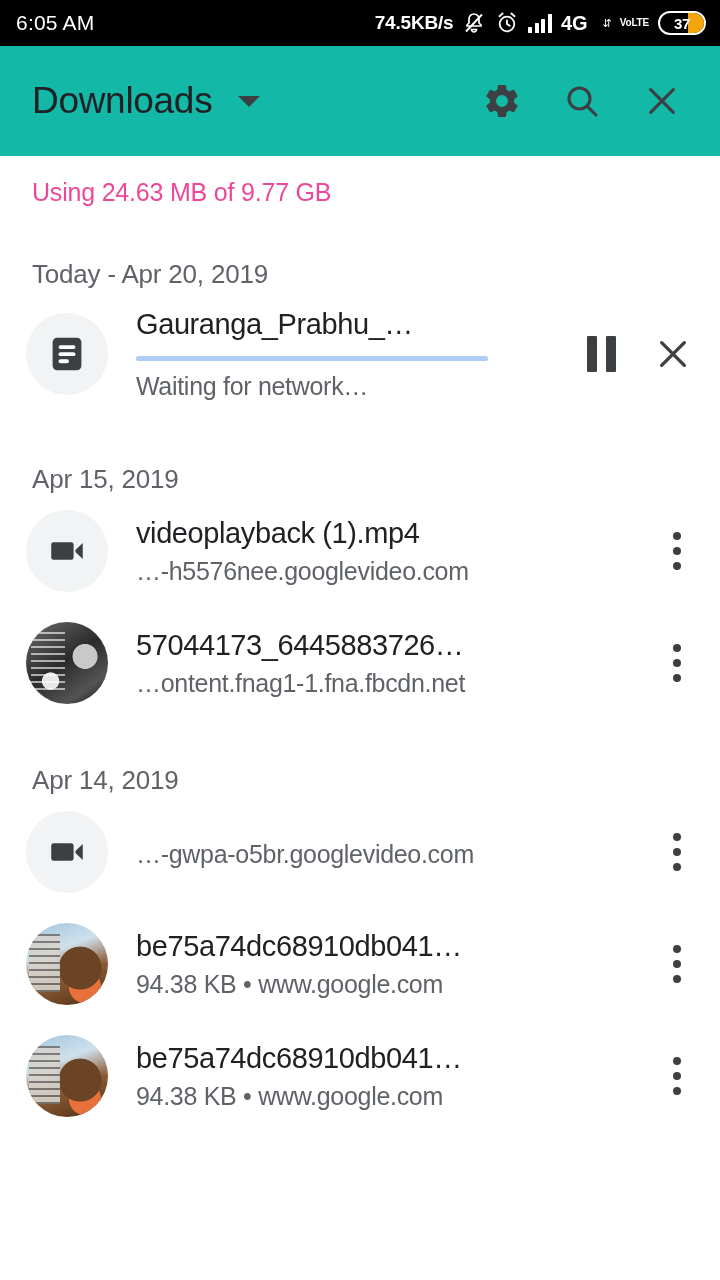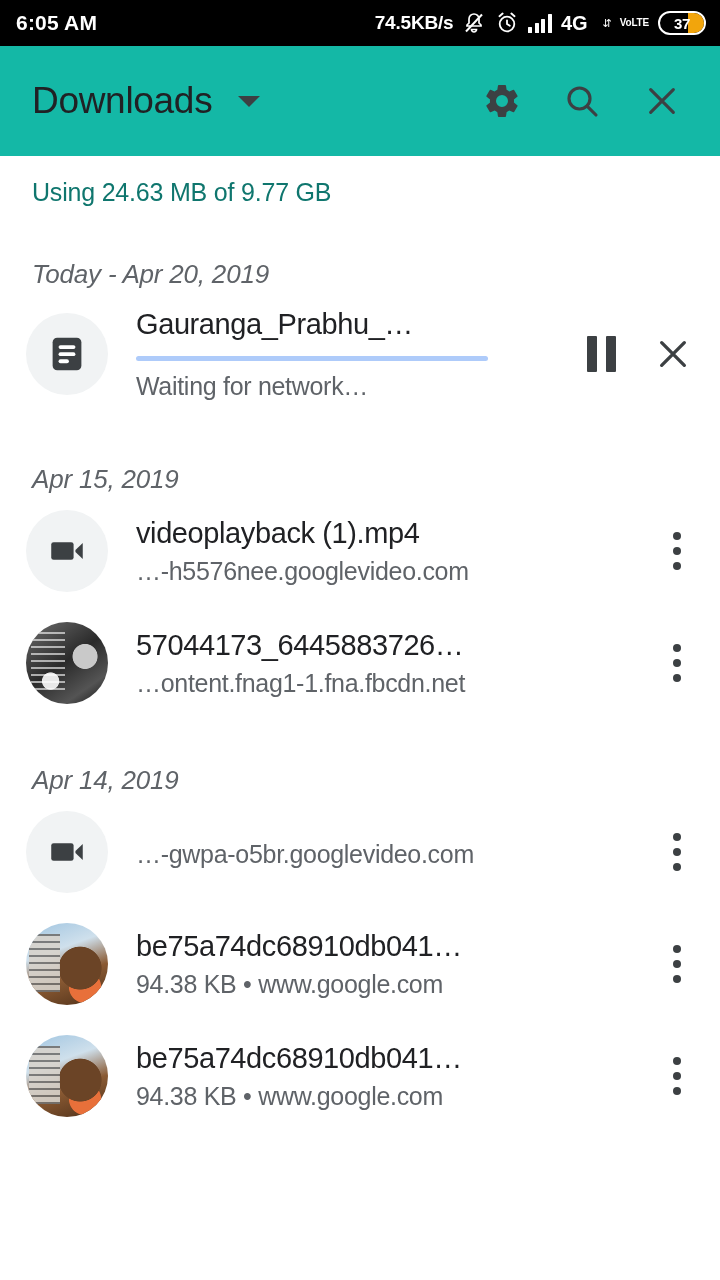--- a/index.html
+++ b/index.html
@@ -12,21 +12,21 @@
   }
 
   
   .statusbar{
     height:46px; width:100%;
     background:#000000;
     display:flex; align-items:center;
     padding:0 14px 0 16px;
     color:#ffffff;
   }
-  .sb-clock{ font-size:21px; font-weight:700; letter-spacing:.2px;text-align:center; }
+  .sb-clock{ font-size:21px; font-weight:400; letter-spacing:.2px;text-align:center; }
   .sb-right{ margin-left:auto; display:flex; align-items:center; gap:9px; }
   .sb-speed{ font-size:19px; font-weight:700; letter-spacing:-.2px; }
   .sb-ico{ display:flex; align-items:center; }
 
   
   .bars{ display:flex; align-items:flex-end; gap:2.5px; height:19px; }
   .bars i{ display:block; width:4px; background:#fff; border-radius:.5px; }
   .bars i:nth-child(1){ height:6px; }
   .bars i:nth-child(2){ height:10px; }
   .bars i:nth-child(3){ height:14px; }
@@ -74,25 +74,25 @@
   }
   .tb-actions{ margin-left:auto; display:flex; align-items:center; gap:8px; }
   .tb-btn{
     width:72px;height:72px; display:flex;align-items:center;justify-content:center;
     cursor:pointer; border-radius:50%;
   }
 
   
   .storage{
     padding:22px 32px 0 32px;
-    font-size:25px; color:#0f766e; letter-spacing:-.2px;
+    font-size:25px; color:#ec4899; letter-spacing:-.2px;
   }
   .section-date{
     padding:52px 19px 0 32px;
-    font-size:26px; color:#5f6368; letter-spacing:-.2px;font-style:italic;
+    font-size:26px; color:#5f6368; letter-spacing:-.2px;
   }
   .section-date.tight{ padding-top:46px; }
 
   
   .list{ width:100%; }
 
   .row{
     display:flex; align-items:center;
     padding:14px 11px 14px 26px;
     min-height:112px; cursor:pointer; background:#fff;

